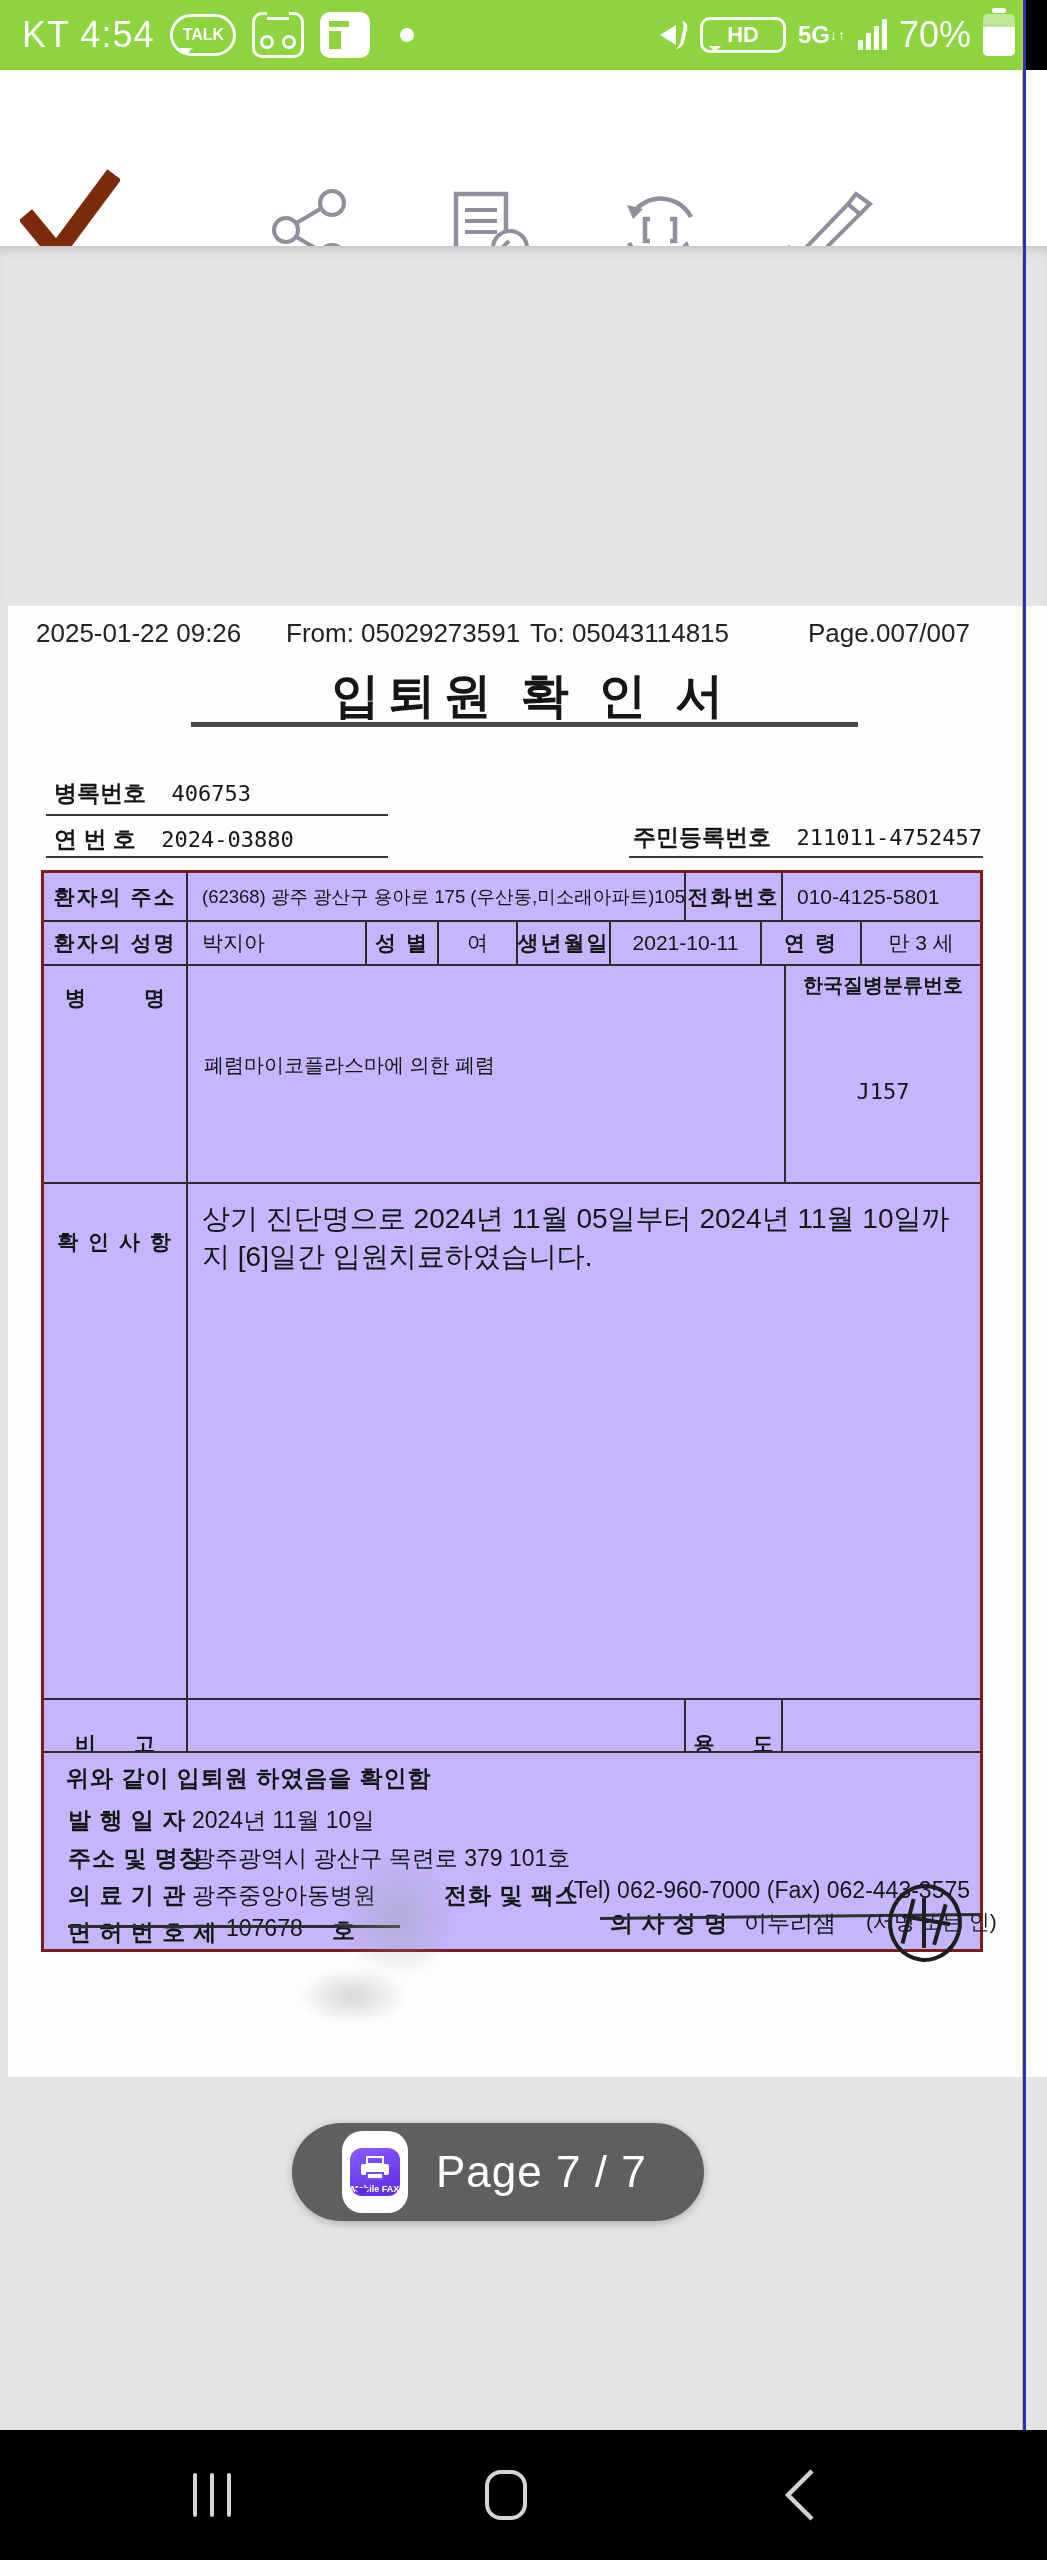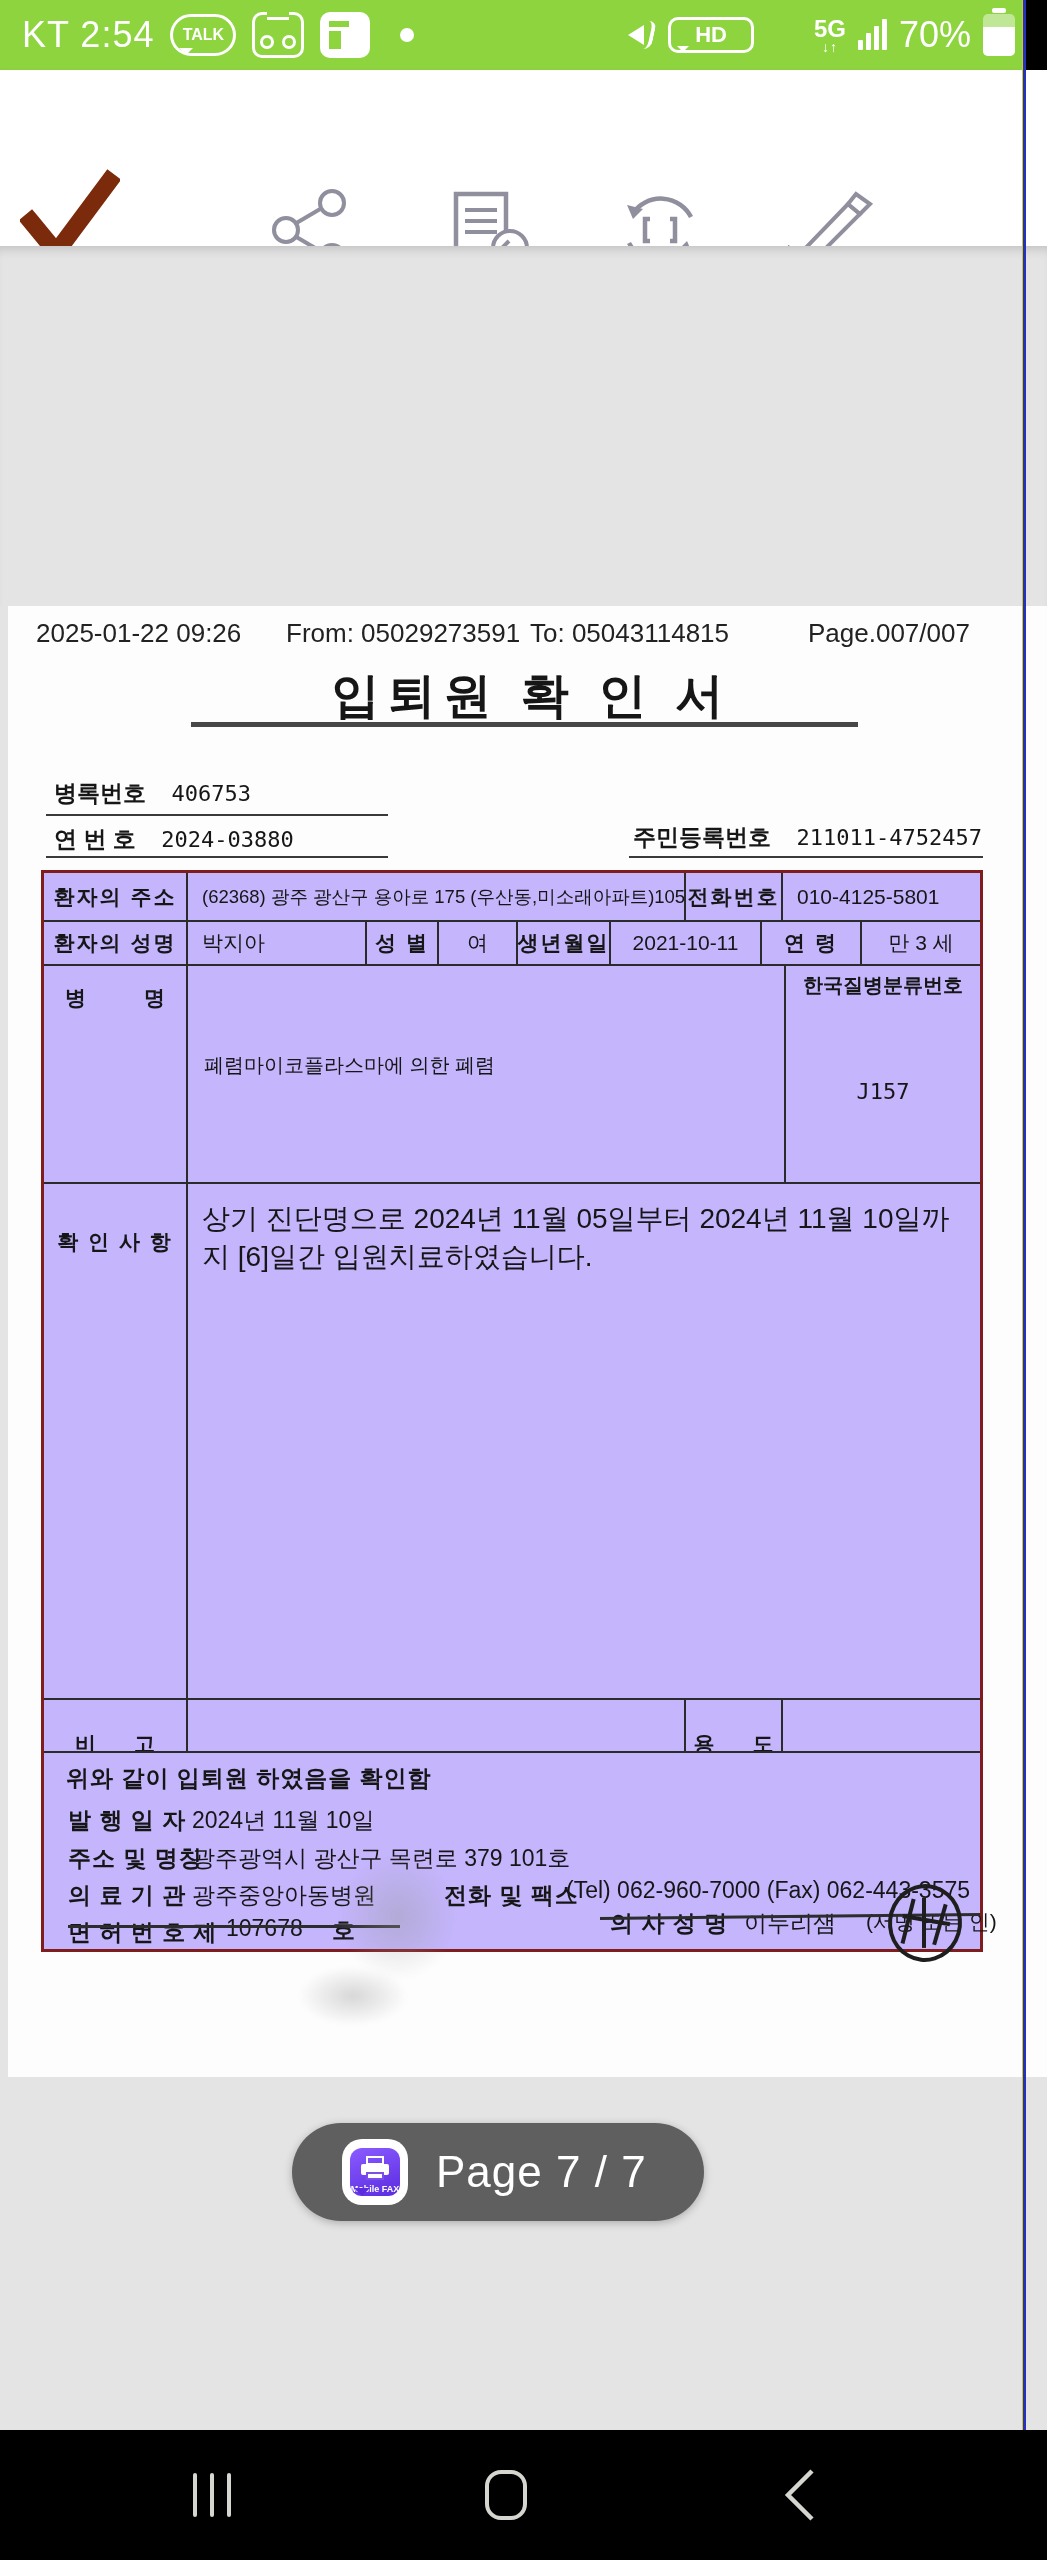--- a/index.html
+++ b/index.html
@@ -30,21 +30,21 @@
   .sb-right { margin-left:auto; display:flex; align-items:center; gap:12px; padding-right:32px; }
   .mute-icon { position:relative; width:40px; height:40px; }
   .mute-icon .spk { position:absolute; left:2px; top:10px; width:0; height:0;
     border:10px solid transparent; border-right:16px solid #fff; }
   .mute-icon .zz { position:absolute; right:2px; top:6px; width:10px; height:28px;
     border-right:4px solid #fff; border-radius:0 8px 8px 0; transform:skewX(-12deg); }
   .hd-badge { position:relative; border:3px solid #fff; border-radius:10px;
     padding:2px 24px; font-size:22px; font-weight:bold; }
   .hd-badge:after { content:""; position:absolute; left:6px; bottom:-8px;
     width:0; height:0; border:6px solid transparent; border-top-color:#fff; }
-  .fiveg { display:flex; flex-direction:column; align-items:center; line-height:1;margin-left:48px; }
+  .fiveg { display:flex; flex-direction:row; align-items:center; line-height:1; }
   .fiveg .t { font-size:24px; font-weight:bold; }
   .fiveg .a { font-size:14px; letter-spacing:1px; margin-top:-1px;}
   .sig { display:flex; align-items:flex-end; gap:3px; height:30px; }
   .sig i { width:5px; background:#fff; border-radius:1px; display:block; }
   .sb-batt-pct { font-size:36px; }
   .batt { position:relative; width:32px; height:42px; border-radius:5px; background:rgba(255,255,255,.45); }
   .batt i { position:absolute; left:0; right:0; bottom:0; height:68%; background:#fff; border-radius:0 0 5px 5px; }
   .batt:before { content:""; position:absolute; top:-6px; left:9px; width:14px; height:5px; background:#fff; border-radius:2px; }
   .sb-corner { position:absolute; right:0; top:0; width:21px; height:70px; background:#000; }
 
@@ -125,21 +125,21 @@
   .seal i { position:absolute; background:#1e1e1e; }
   .seal .s1 { left:14px; top:12px; width:4px; height:46px; transform:rotate(8deg);}
   .seal .s2 { left:30px; top:10px; width:4px; height:50px; transform:rotate(-6deg);}
   .seal .s3 { left:46px; top:14px; width:4px; height:42px; transform:rotate(10deg);}
   .seal .s4 { left:10px; top:30px; width:48px; height:4px; transform:rotate(4deg);}
 
   
   .page-pill { position:absolute; left:292px; top:2123px; width:412px; height:98px; border-radius:49px;
     background:#5f5f60; display:flex; align-items:center; padding-left:50px; cursor:pointer;
     box-shadow:0 2px 8px rgba(0,0,0,.25); }
-  .fax-app-icon { position:relative; width:66px; height:66px; background:#fff; border-radius:20px;
+  .fax-app-icon { position:relative; width:66px; height:82px; background:#fff; border-radius:20px;
     display:flex; align-items:center; justify-content:center; }
   .fax-app-bubble { position:relative; width:50px; height:48px; border-radius:12px;
     background:linear-gradient(160deg,#8A5CFF 0%, #5B2BE0 100%); }
   .fax-app-bubble:after { content:""; position:absolute; left:4px; bottom:-8px; width:0; height:0;
     border:8px solid transparent; border-top-color:#5B2BE0; }
   .printer { position:absolute; left:11px; top:8px; width:28px; height:22px; }
   .printer .p1 { position:absolute; left:5px; top:0; width:18px; height:9px; border:2.5px solid #fff; }
   .printer .p2 { position:absolute; left:0; top:8px; width:28px; height:11px; background:#fff; border-radius:2px;}
   .printer .p3 { position:absolute; left:5px; top:16px; width:18px; height:8px; background:#fff; border:2px solid #7b4fe8;}
   .fax-app-name { position:absolute; left:0; right:0; bottom:2px; text-align:center; color:#fff;
@@ -159,21 +159,21 @@
   .edge-line { position:absolute; left:1022px; top:0; width:1px; height:2430px; background:#d8ce00; }
   .edge-line2 { position:absolute; left:1023px; top:0; width:3px; height:2430px; background:#2431c4; }
 </style>
 </head>
 <body>
 
 <div class="screen">
 
   <div class="status-bar">
     <div class="sb-left">
-      <span class="sb-time">KT 2:54</span>
+      <span class="sb-time">KT 4:54</span>
       <span class="talk-bubble">TALK</span>
       <span class="rec-icon">
           <b></b>
           <i class="l"></i>
           <i class="r"></i>
         </span>
       <span class="note-icon">
           <i></i>
           <b></b>
         </span>

